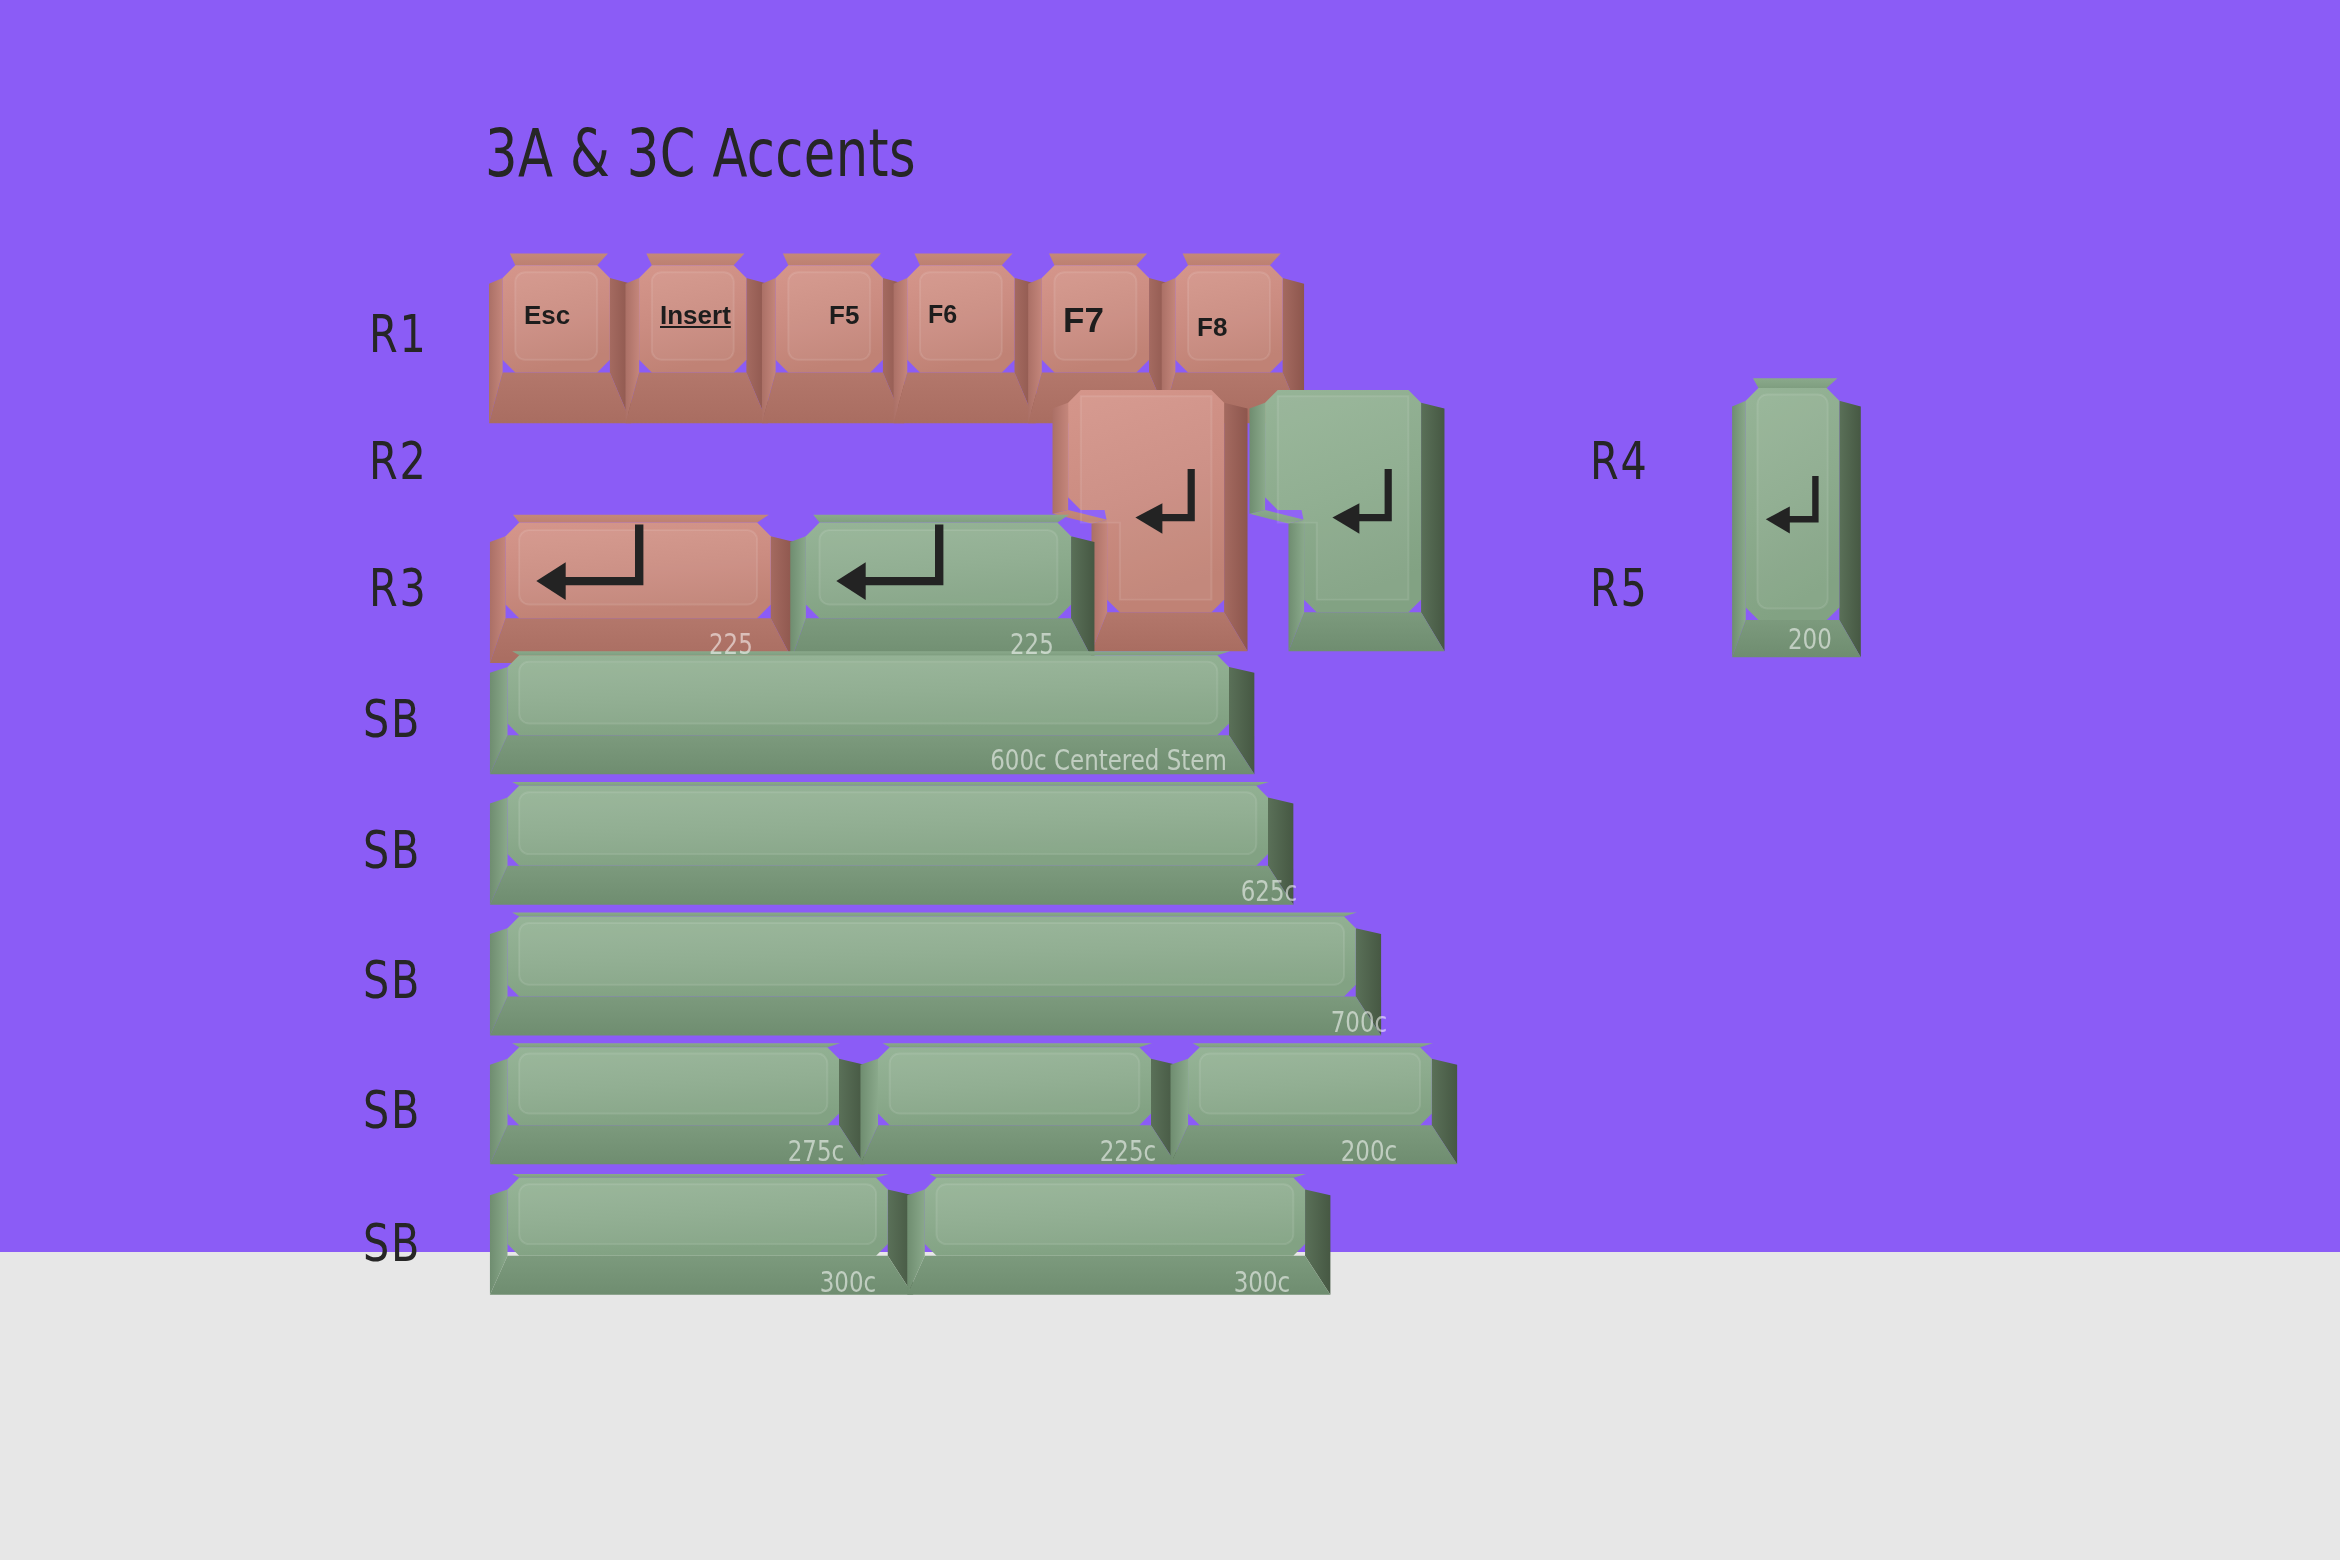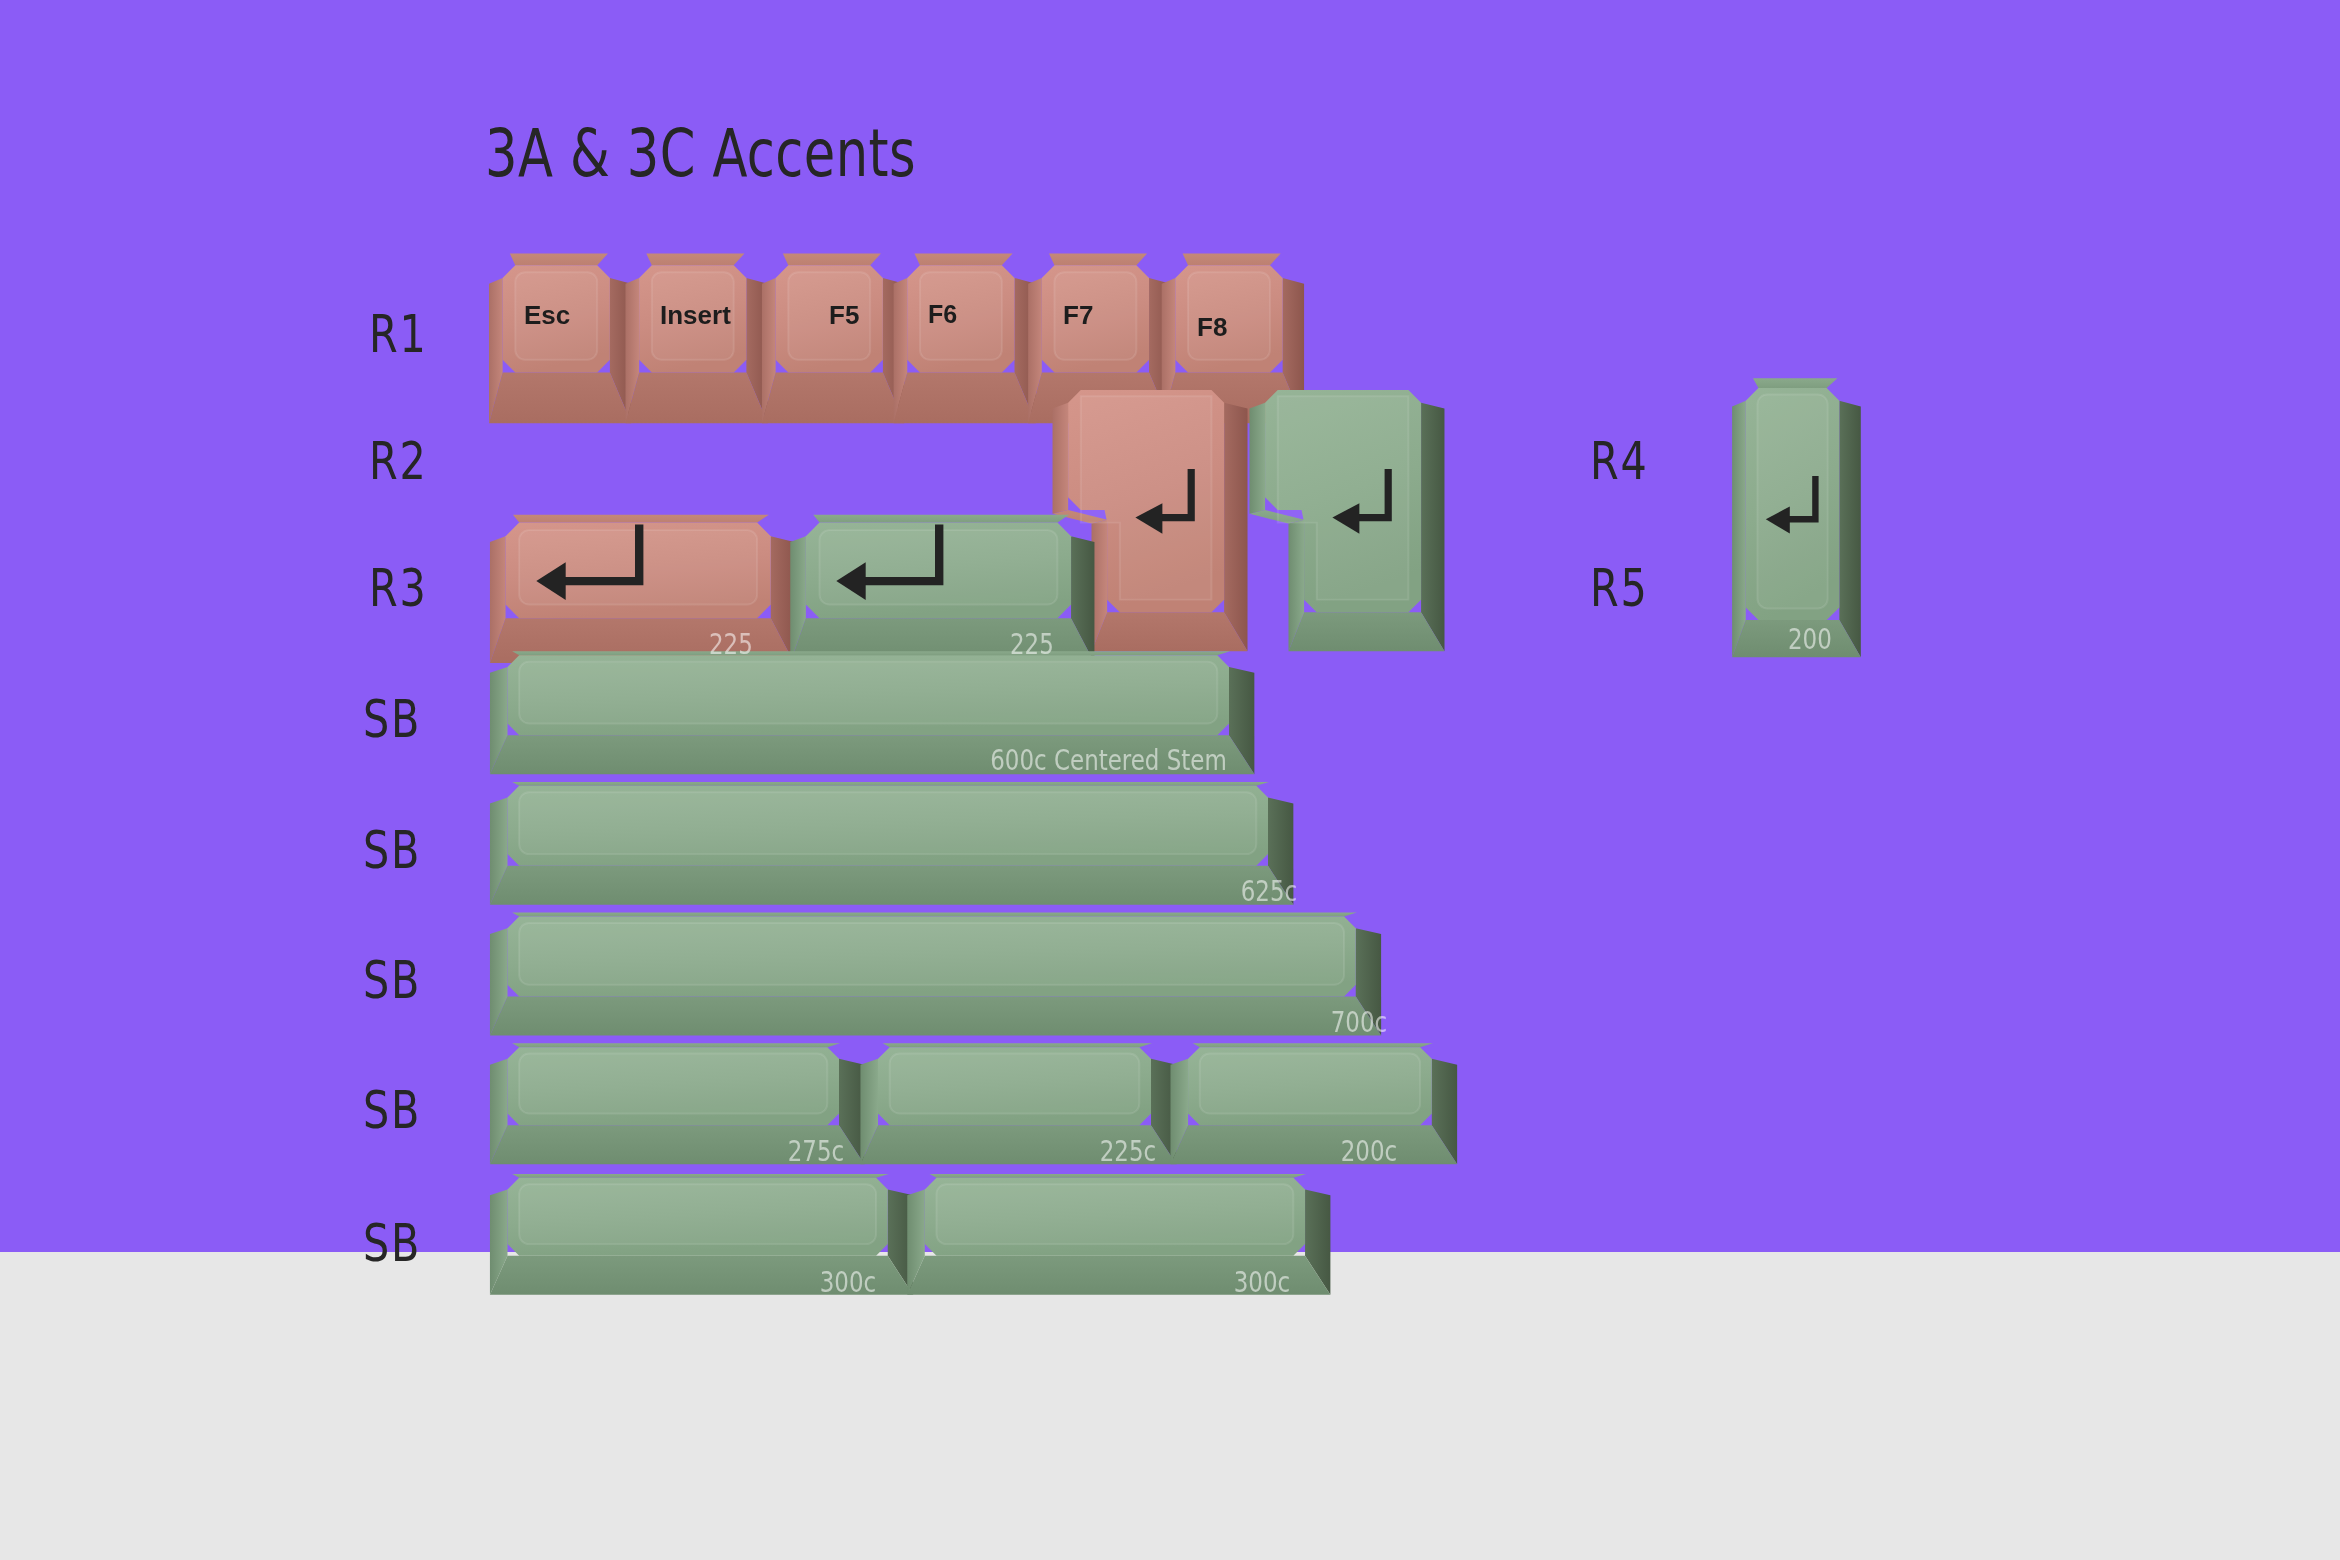--- a/index.html
+++ b/index.html
@@ -321,24 +321,24 @@
             <rect x="960" y="1214.6" width="366" height="61.4" rx="10" fill="rgba(255,255,255,0.055)"></rect>
             <rect x="960" y="1214.6" width="366" height="61.4" rx="10" fill="none" stroke="rgba(255,255,255,0.10)" stroke-width="2"></rect>
           </g>
         </g>
       <g id="svg-legends"></g>
     </svg>
   </div>
 
   <div id="overlay" style="position:absolute;left:0;top:0;width:2341px;height:1560px;">
       <div class="cap-legend" style="left: 524px; top: 300px; font-size: 26px; text-align: right;">Esc</div>
-      <div class="cap-legend" style="left: 660px; top: 300px; font-size: 26px;">Insert</div>
+      <div class="cap-legend" style="left: 660px; top: 300px; font-size: 26px; text-decoration: underline;">Insert</div>
       <div class="cap-legend" style="left: 797px; top: 300px; font-size: 26px; margin-left: 32px;">F5</div>
       <div class="cap-legend" style="left: 928px; top: 300px; font-size: 25px;">F6</div>
-      <div class="cap-legend" style="left: 1063px; top: 300px; font-size: 26px; text-align: right;">F7</div>
+      <div class="cap-legend" style="left: 1063px; top: 300px; font-size: 35px; text-align: right;">F7</div>
       <div class="cap-legend" style="left: 1197px; top: 312px; font-size: 26px;">F8</div>
       <div class="arrow" style="left: 1112px; top: 460px; width: 108px; height: 90px;">
         <svg viewBox="0 0 120 100" width="108" height="90">
           <path d="M88,14 L88,64 L52,64" fill="none" stroke="#232323" stroke-width="8" stroke-linecap="square" stroke-linejoin="miter"></path>
           <polygon points="56,48 56,82 26,64" fill="#232323"></polygon>
         </svg>
       </div>
       <div class="arrow" style="left: 1309px; top: 460px; width: 108px; height: 90px;">
         <svg viewBox="0 0 120 100" width="108" height="90">
           <path d="M88,14 L88,64 L52,64" fill="none" stroke="#232323" stroke-width="8" stroke-linecap="square" stroke-linejoin="miter"></path>

